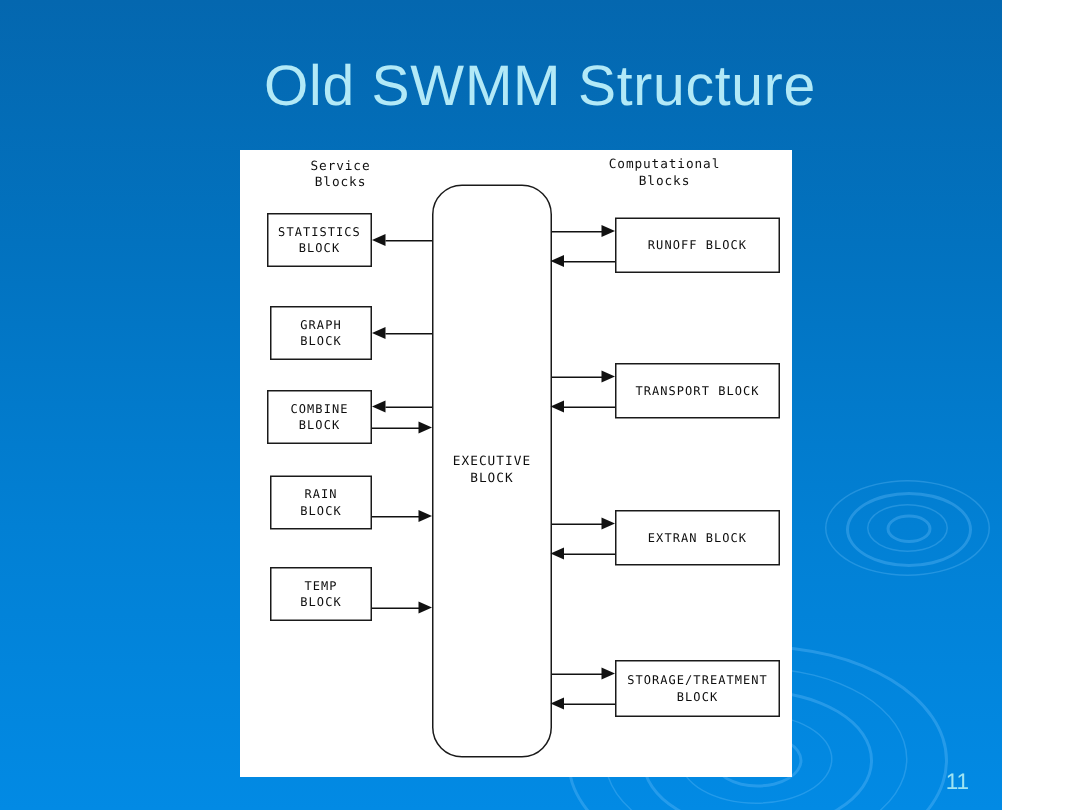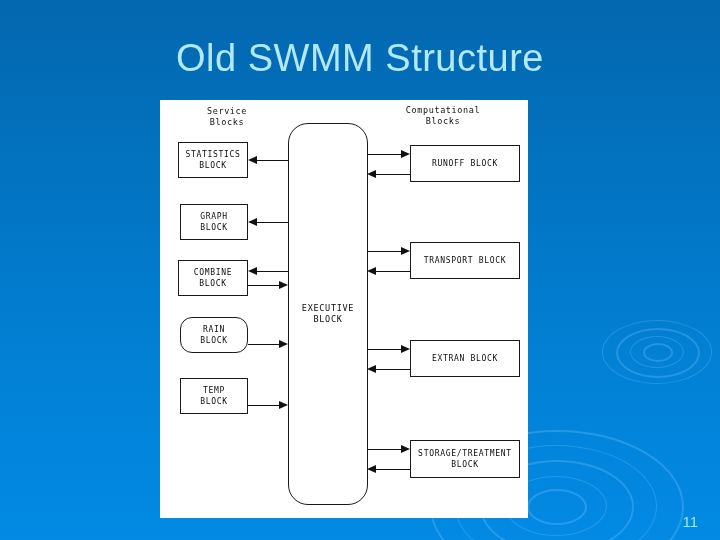--- a/index.html
+++ b/index.html
@@ -8,21 +8,21 @@
   }
   body {
     width: 720px;
     height: 540px;
     overflow: hidden;
     font-family: "Liberation Sans", sans-serif;
   }
 
   #slide {
     position: relative;
-    width: 720px;
+    width: 668px;
     height: 540px;
     background: linear-gradient(to bottom, #0467AF 0%, #0272BF 30%, #0280D4 65%, #028AE4 100%);
     overflow: hidden;
   }
 
   
   .ripple-layer {
     position: absolute;
     right: 0;
     bottom: 0;
@@ -126,21 +126,21 @@
     width: 80px;
     height: 382px;
     font-size: 8.5px;
     border-radius: 20px;
   }
 
   
   #blk-statistics { left: 18px; top: 42px;  width: 70px; height: 36px; }
   #blk-graph      { left: 20px; top: 104px; width: 68px; height: 36px; }
   #blk-combine    { left: 18px; top: 160px; width: 70px; height: 36px; }
-  #blk-rain       { left: 20px; top: 217px; width: 68px; height: 36px; border-radius: 12px; }
+  #blk-rain       { left: 20px; top: 217px; width: 68px; height: 36px; }
   #blk-temp       { left: 20px; top: 278px; width: 68px; height: 36px; }
 
   
   #blk-runoff    { left: 250px; top: 45px;  width: 110px; height: 37px; }
   #blk-transport { left: 250px; top: 142px; width: 110px; height: 37px; }
   #blk-extran    { left: 250px; top: 240px; width: 110px; height: 37px; }
   #blk-storage   { left: 250px; top: 340px; width: 110px; height: 38px; }
 
   
   .hline {

